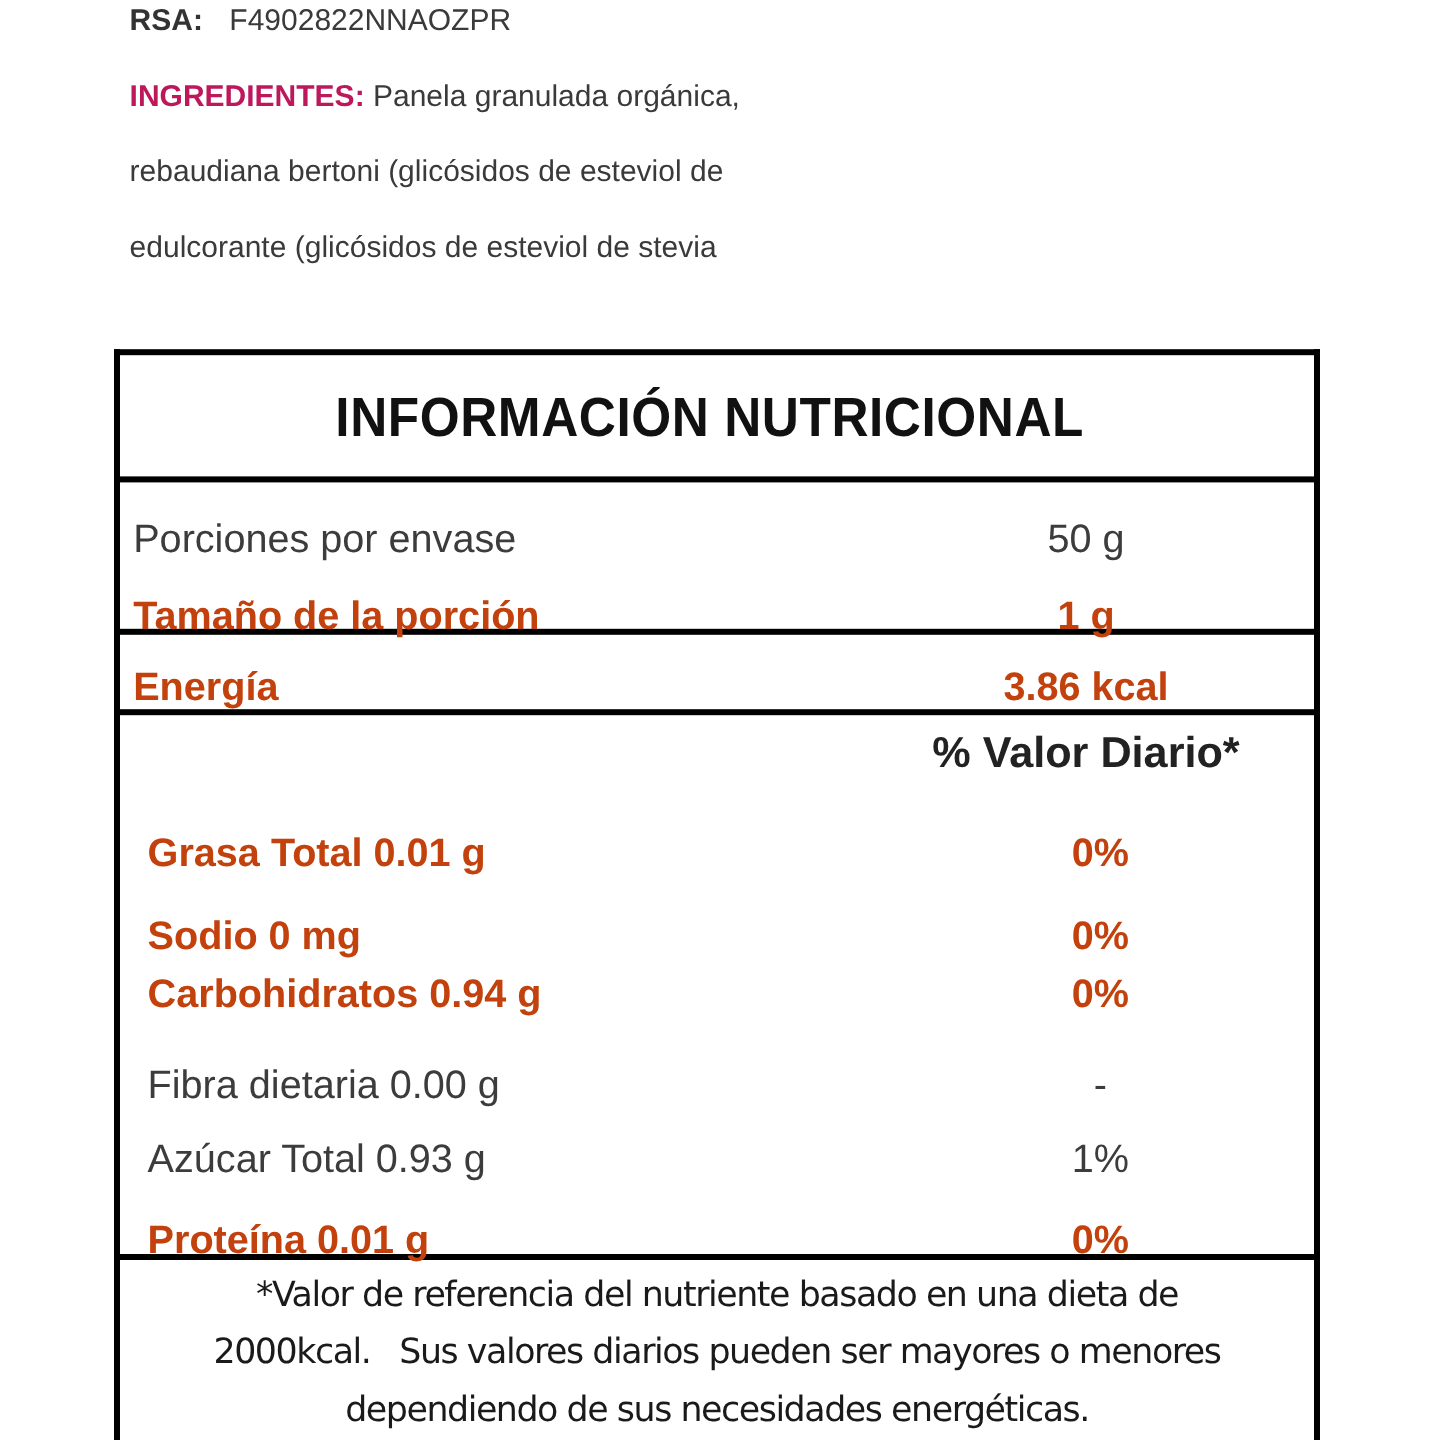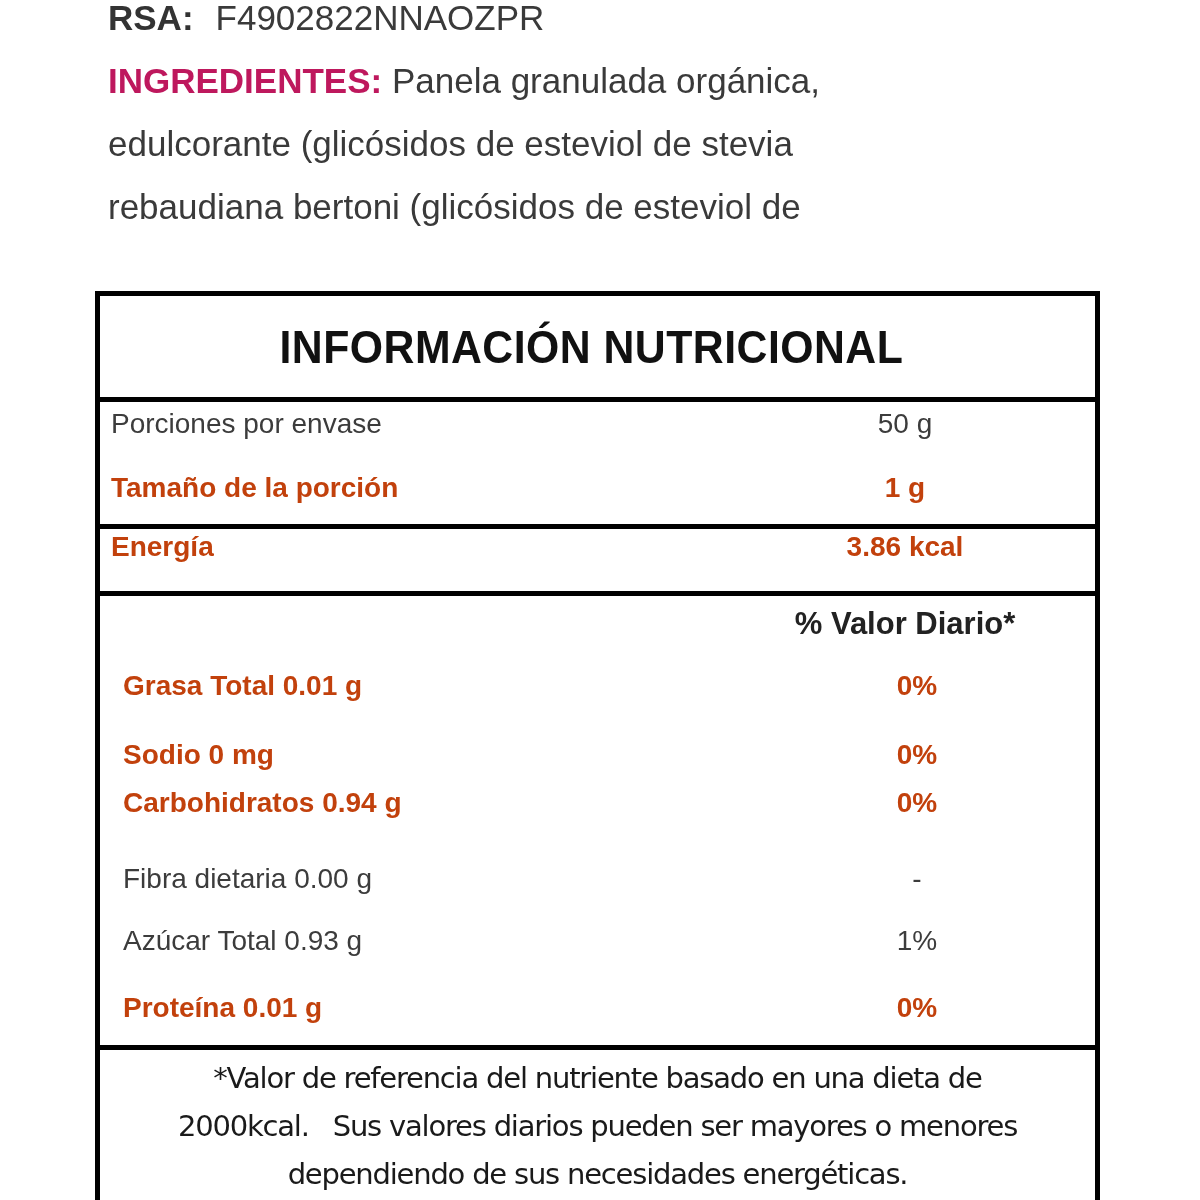--- a/index.html
+++ b/index.html
@@ -13,21 +13,21 @@
       position: relative;
       overflow: hidden;
       font-family: "Liberation Sans", sans-serif;
       color: #2b2b2b;
     }
     .header-block {
       position: absolute;
       left: 108px;
       top: 0px;
       width: 900px;
-      font-size: 35px;
+      font-size: 25px;
       line-height: 63px;
       color: #333333;
     }
     .rsa-line {
       margin-top: -14px;
       height: 63px;
       letter-spacing: 0px;
     }
     .rsa-label {
       font-weight: bold;
@@ -65,22 +65,22 @@
     .panel-title {
       font-size: 46px;
       font-weight: bold;
       color: #111;
       letter-spacing: 0.5px;
       margin-left: -12px;
       transform: scaleX(0.93);
     }
     .row {
       display: flex;
-      align-items: flex-start;
-      font-size: 28px;
+      align-items: flex-end;
+      font-size: 33px;
     }
     .row .label {
       flex: 0 0 auto;
       padding-left: 11px;
     }
     .row .value {
       position: absolute;
       left: 805px;
       transform: translateX(-50%);
       white-space: nowrap;
@@ -120,21 +120,21 @@
       left: 0;
       right: 0;
       height: 60px;
       margin-left: 12px;
     }
     .dv-header {
       position: absolute;
       left: 805px;
       top: 10px;
       transform: translateX(-50%);
-      font-size: 31px;
+      font-size: 36px;
       font-weight: bold;
       color: #222;
       white-space: nowrap;
     }
     .bold { font-weight: bold; color: #c2410c; }
     .normal { font-weight: normal; color: #3c3c3c; }
     .footnote {
       height: 160px;
       text-align: center;
       font-family: "DejaVu Sans", sans-serif;
@@ -151,22 +151,22 @@
 
 <div class="header-block">
   <div class="rsa-line">
     <span class="rsa-label">RSA:</span><span class="rsa-value">F4902822NNAOZPR</span>
   </div>
   <div class="ingredients">
     <div>
       <span class="ingredients-label">INGREDIENTES:</span>
       <span>Panela granulada orgánica,</span>
     </div>
+    <div>rebaudiana bertoni (glicósidos de esteviol de</div>
     <div>edulcorante (glicósidos de esteviol de stevia</div>
-    <div>rebaudiana bertoni (glicósidos de esteviol de</div>
   </div>
 </div>
 
 <div class="panel">
   <div class="panel-title-row">
     <div class="panel-title">INFORMACIÓN NUTRICIONAL</div>
   </div>
 
   <div class="section serving-section">
     <div class="row r1 normal">

